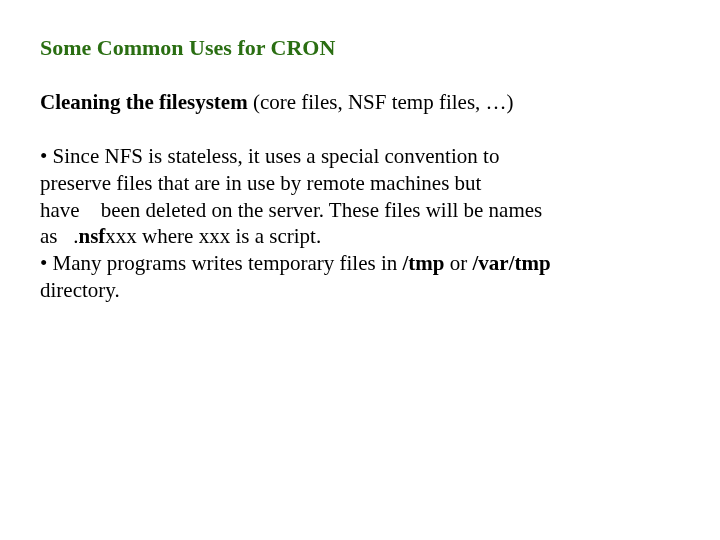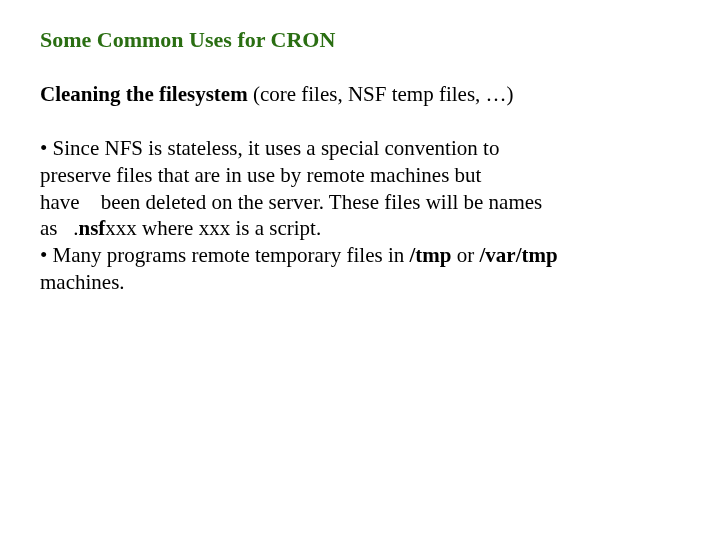--- a/index.html
+++ b/index.html
@@ -6,21 +6,21 @@
     margin: 0;
     padding: 0;
     width: 720px;
     height: 540px;
     background: #ffffff;
     font-family: "Times New Roman", Times, serif;
     color: #000;
   }
   .slide {
     box-sizing: border-box;
-    padding: 27px 40px 0 40px;
+    padding: 35px 40px 0 40px;
     width: 608px;
     height: 540px;
   }
   .title {
     font-weight: bold;
     font-size: 22px;
     margin-bottom: 28px;
   }
   .body {
     font-size: 21px;
@@ -35,16 +35,16 @@
 <body>
 
 <div class="slide">
   <div class="title" style="color:#2a6e12">Some Common Uses for CRON</div>
 
   <div class="body">
     <p class="para">
       <span class="bold">Cleaning the filesystem</span><span> (core files, NSF temp files, …)</span><br>
       <br>
       <span>• Since NFS is stateless, it uses a special convention to preserve files that are in use by remote machines but have&nbsp;&nbsp;&nbsp;&nbsp;been deleted on the server.  These files will be names as&nbsp;&nbsp; .</span><span class="bold">nsf</span><span>xxx where xxx is a script.</span><br>
-      <span>• Many programs remote temporary files in </span><span class="bold">/tmp</span><span> or </span><span class="bold">/var/tmp</span><span> machines.</span>
+      <span>• Many programs writes temporary files in </span><span class="bold">/tmp</span><span> or </span><span class="bold">/var/tmp</span><span> directory.</span>
     </p>
   </div>
 </div>
 
 </body></html>

